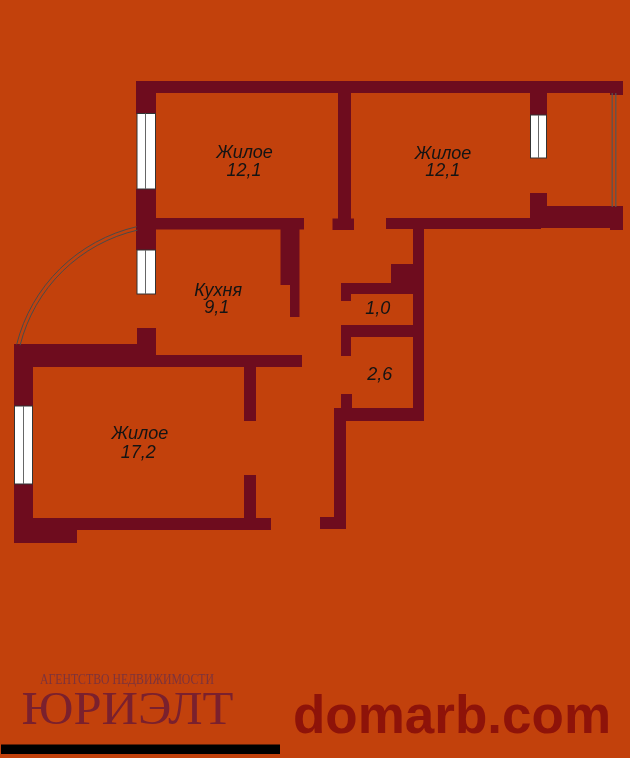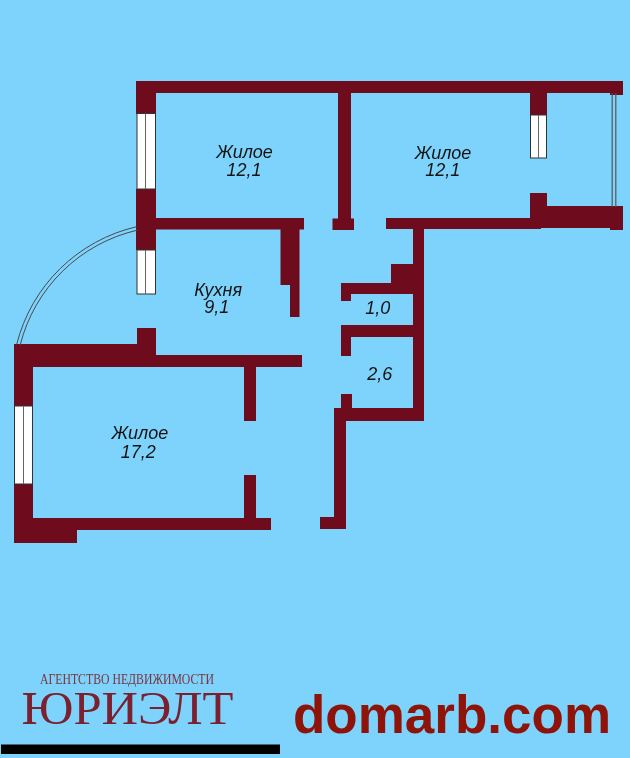--- a/index.html
+++ b/index.html
@@ -1,16 +1,16 @@
 <!DOCTYPE html>
 <html><head>
 <meta charset="utf-8">
 <style>
   html,body{margin:0;padding:0;background:#ffffff;}
-  .page{position:relative;width:630px;height:758px;background:#7dd3fc;overflow:hidden;}
+  .page{position:relative;width:630px;height:758px;background:#c2410c;overflow:hidden;}
   svg text{font-family:"Liberation Sans",sans-serif;} text.serif{font-family:"Liberation Serif",serif;}
 </style>
 </head>
 <body>
 <div class="page">
 <svg width="630" height="758" viewBox="0 0 630 758">
 <g fill="#6E0C1E" stroke="none">
 
   <rect x="137" y="81" width="486" height="12"></rect>
 

